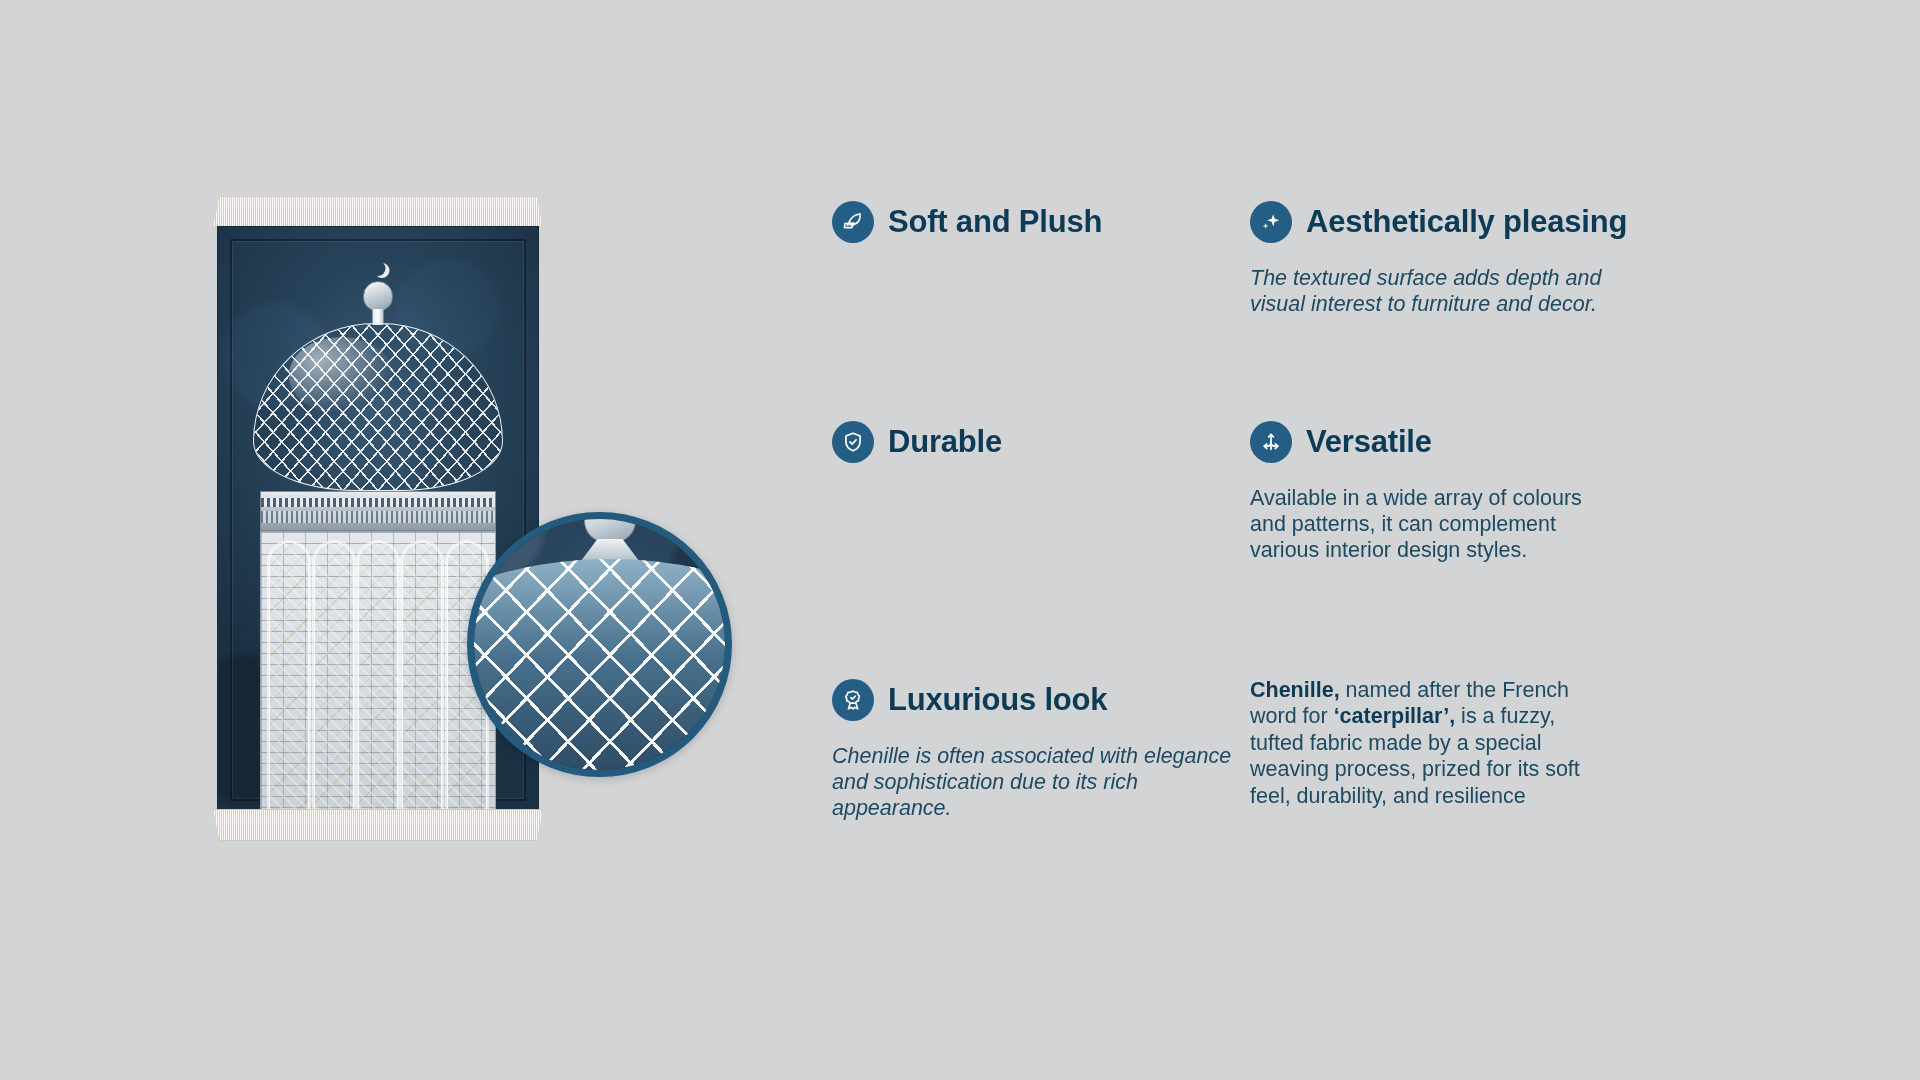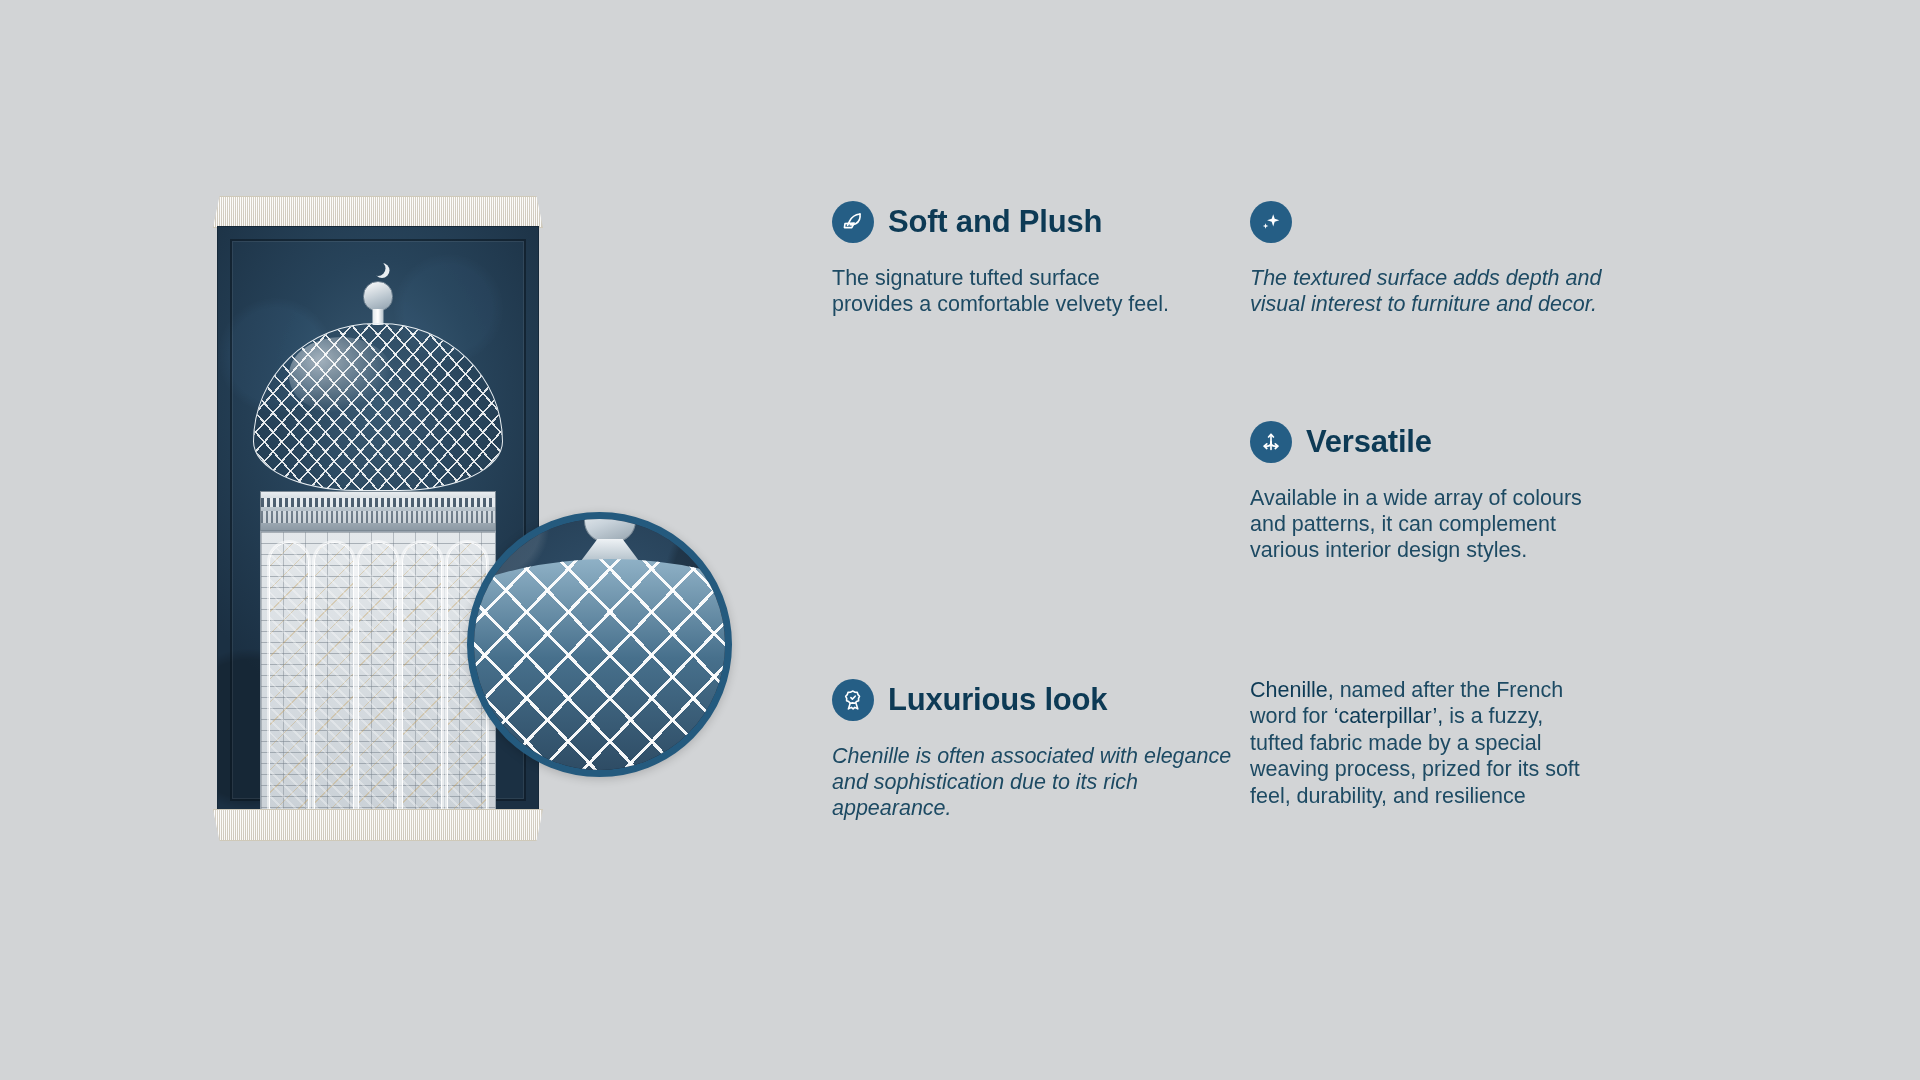--- a/index.html
+++ b/index.html
@@ -227,21 +227,21 @@
     margin-top:18px;
     font-size:21.5px; line-height:1.2;
     color:#1d4a63; max-width:340px;
   }
   .cell.c2 .feature-body { max-width:400px;font-style:italic; }
 
   .definition {
     font-size:21.5px; line-height:1.23; color:#1d4a63;
     max-width:330px; margin-top:3px;
   }
-  .definition b { font-weight:400; color:#0d3a55; }
+  .definition b { font-weight:700; color:#0d3a55; }
 </style>
 </head>
 <body>
 
 <div id="stage">
 
   <div id="product-figure">
     <div class="fringe top"></div>
 
     <div class="rug-body">
@@ -288,36 +288,45 @@
       <div class="feature-head">
         <span class="icon-badge">
           <svg width="24" height="24" viewBox="0 0 24 24" fill="none" stroke="#ffffff" stroke-width="1.6" stroke-linecap="round" stroke-linejoin="round">
             <path d="M19 4c-5 .6-8.6 3.3-10.4 7.2L6.6 15.4"></path>
             <path d="M19 4c.6 4.6-1 8-4.3 9.8-1.9 1-4 1.2-5.6.9"></path>
             <path d="M4 13.6 13.2 13l-2.4 4.6H3.4z"></path>
           </svg>
         </span>
         <span class="feature-title">Soft and Plush</span>
       </div>
-      <p class="feature-body">The signature tufted surface provides a comfortable velvety feel.</p>
     </div>
 
     <div class="cell c2 r1">
       <div class="feature-head">
         <span class="icon-badge">
           <svg width="24" height="24" viewBox="0 0 24 24" fill="#ffffff">
             <path d="M14.2 4.2l1.5 4.6 4.6 1.5-4.6 1.5-1.5 4.6-1.5-4.6L8.1 10.3l4.6-1.5z"></path>
             <path d="M6.6 13.2l.7 2.1 2.1.7-2.1.7-.7 2.1-.7-2.1-2.1-.7 2.1-.7z"></path>
           </svg>
         </span>
+        <span class="feature-title">Aesthetically pleasing</span>
       </div>
       <p class="feature-body">The textured surface adds depth and visual interest to furniture and decor.</p>
     </div>
 
     <div class="cell c1 r2">
+      <div class="feature-head">
+        <span class="icon-badge">
+          <svg width="24" height="24" viewBox="0 0 24 24" fill="none" stroke="#ffffff" stroke-width="1.7" stroke-linecap="round" stroke-linejoin="round">
+            <path d="M12 3.2 4.9 6v5.4c0 4.2 2.9 7.6 7.1 9.3 4.2-1.7 7.1-5.1 7.1-9.3V6z"></path>
+            <path d="M9 11.9l2.1 2.2 4-4.3"></path>
+          </svg>
+        </span>
+        <span class="feature-title">Durable</span>
+      </div>
     </div>
 
     <div class="cell c1">
       <div class="feature-head">
         <span class="icon-badge">
           <svg width="24" height="24" viewBox="0 0 24 24" fill="none" stroke="#ffffff" stroke-width="1.7" stroke-linecap="round" stroke-linejoin="round">
             <path d="M12 19.3v-7.8"></path>
             <path d="M12 11.5V4.6"></path>
             <path d="M9.6 7 12 4.4 14.4 7"></path>
             <path d="M12 12.6c0 2.4 1.6 3.6 3.9 3.6h2.6"></path>

